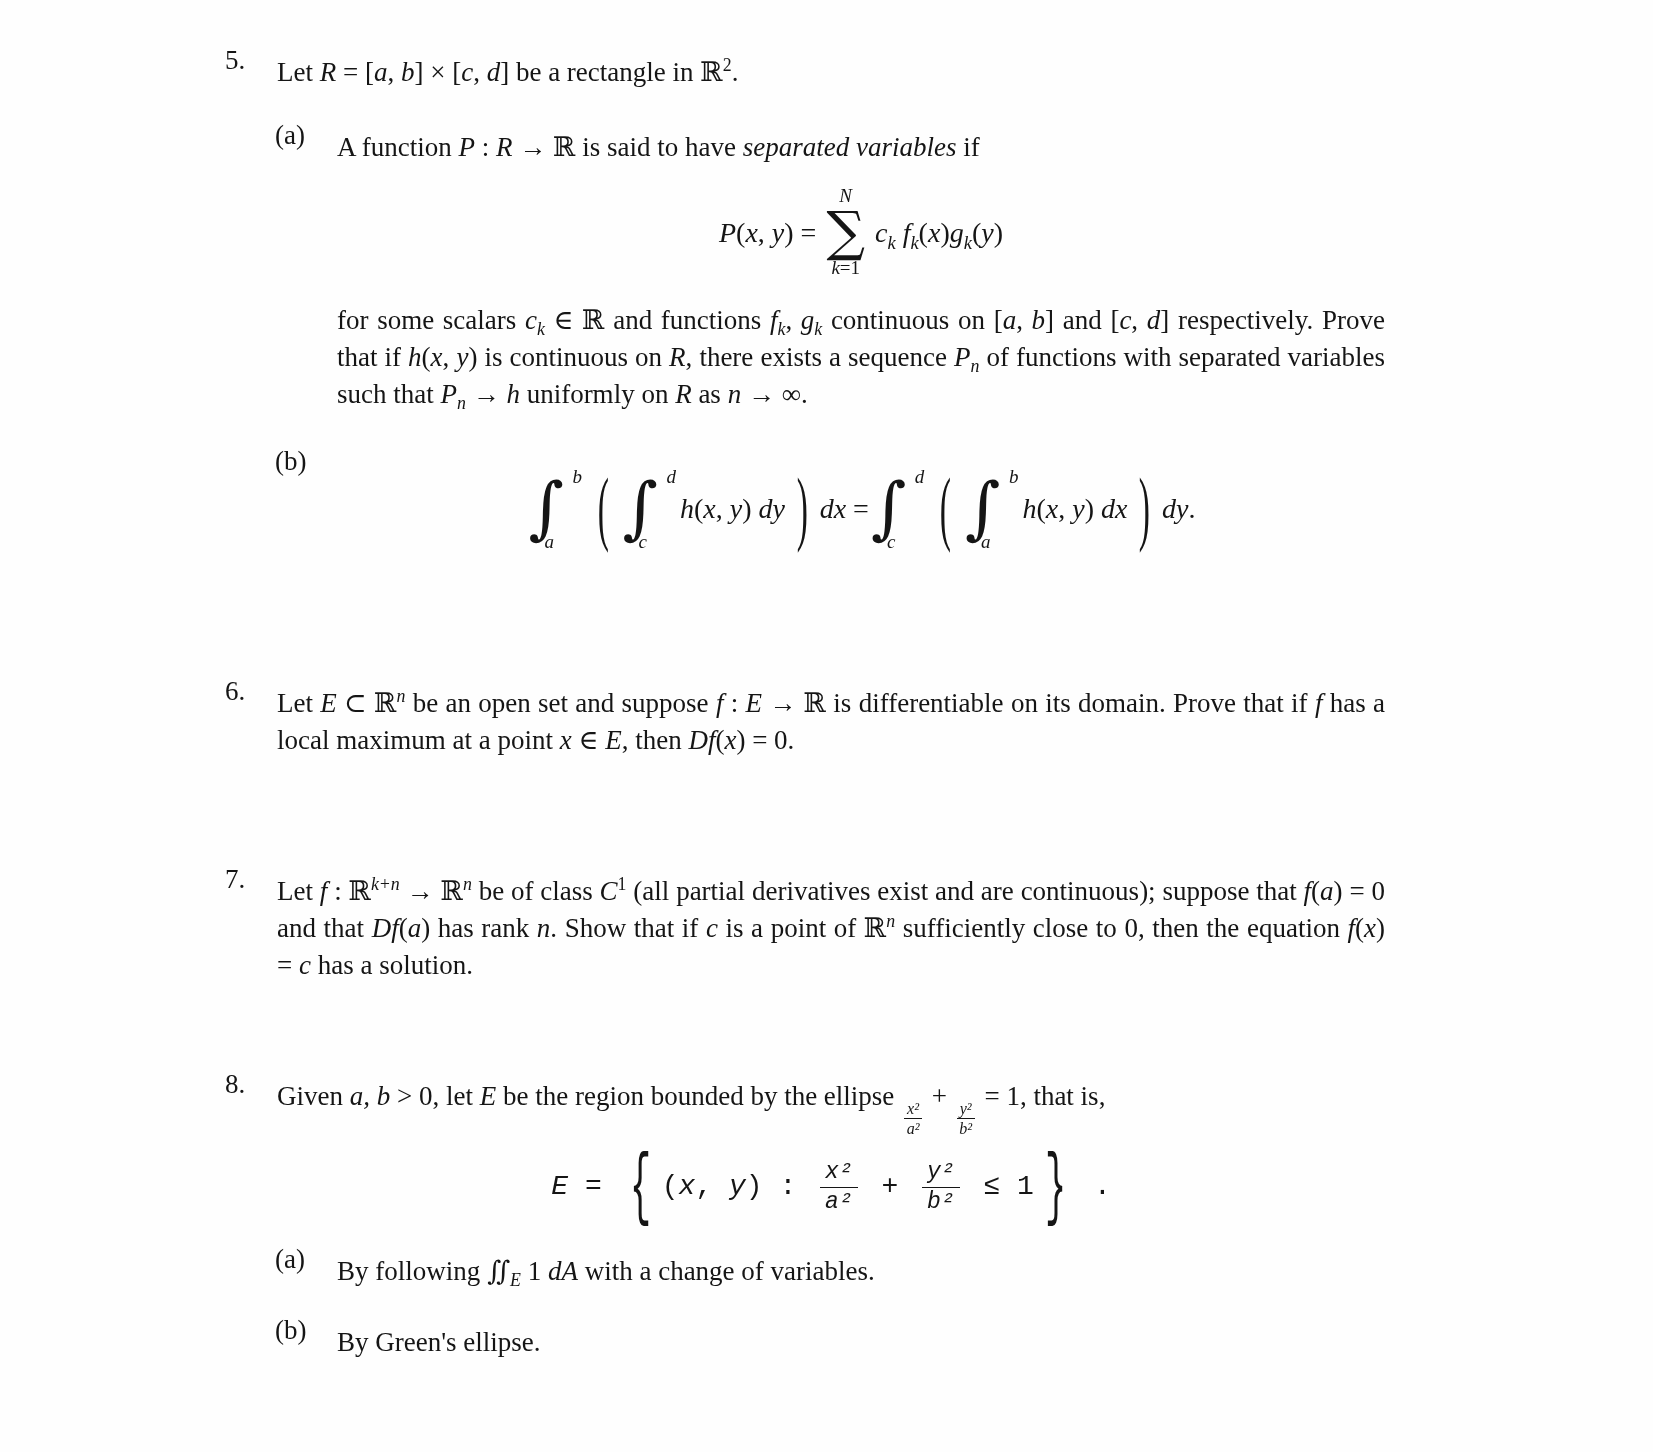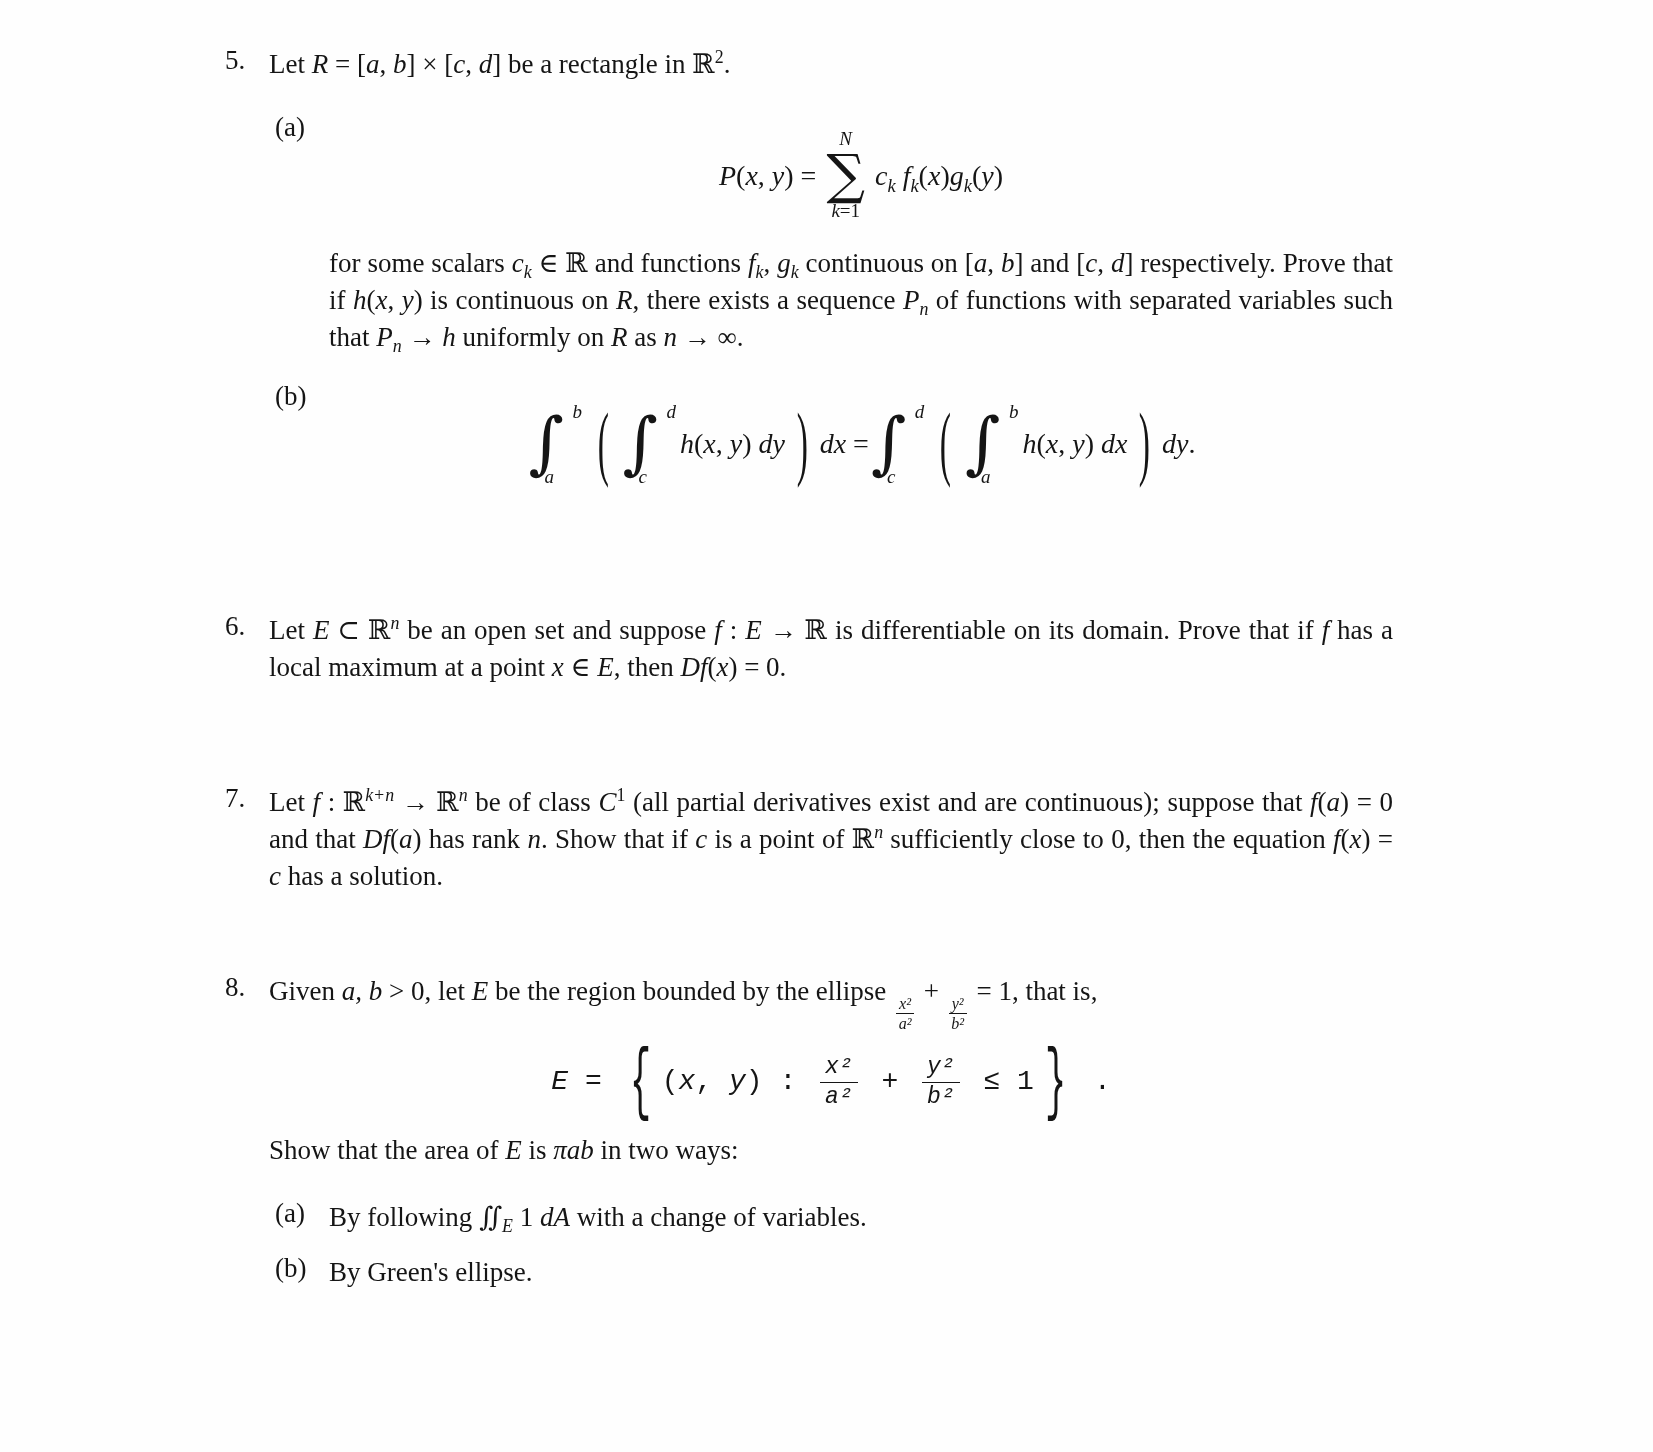--- a/index.html
+++ b/index.html
@@ -9,21 +9,21 @@
     box-sizing:border-box;
     background:#fefefe;
     color:#151515;
     font-family:"Liberation Serif","DejaVu Serif","DejaVu Sans",serif;
     font-size:27px;
     line-height:37px;
     padding:42px 60px 0 225px;
     overflow:hidden;
   }
   .content{width:1172px;}
-  p{margin:4px;}
+  p{margin:12px;}
   .it{font-style:italic;}
   sup,sub{font-size:66%;line-height:0;}
   sup.it,sub.it{font-style:italic;}
 
   .prob{display:flex;align-items:flex-start;}
   .pnum{width:40px;flex:none;}
   .pbody{flex:1;min-width:0;}
   .pbody p.just, .ptext p.just{text-align:justify;}
 
   .part{display:flex;align-items:flex-start;margin-left:10px;}
@@ -79,20 +79,21 @@
   <div class="content">
 
     <section class="prob">
       <span class="pnum">5.</span>
       <div class="pbody">
         <p><span>Let </span><span class="it">R</span><span> = [</span><span class="it">a</span><span>, </span><span class="it">b</span><span>] × [</span><span class="it">c</span><span>, </span><span class="it">d</span><span>] be a rectangle in </span><span>ℝ</span><sup>2</sup><span>.</span></p>
 
         <div class="part p5-parta">
           <span class="plab">(a)</span>
           <div class="ptext">
+            <p><span>A function </span><span class="it">P</span><span> : </span><span class="it">R</span><span> → ℝ is said to have </span><span class="it">separated variables</span><span> if</span></p>
 
             <div class="eq eq-sum">
               <span class="eqrow">
                 <span><span class="it">P</span><span>(</span><span class="it">x</span><span>, </span><span class="it">y</span><span>) = </span></span>
                 <span class="sumwrap">
                   <span class="sumlim it">N</span>
                   <span class="sigma">∑</span>
                   <span class="sumlim"><span class="it">k</span><span>=1</span></span>
                 </span>
                 <span><span class="it">c</span><sub class="it">k</sub><span> </span><span class="it">f</span><sub class="it">k</sub><span>(</span><span class="it">x</span><span>)</span><span class="it">g</span><sub class="it">k</sub><span>(</span><span class="it">y</span><span>)</span></span>
@@ -172,21 +173,20 @@
         <div class="eq eq-set">
           <span style="font-size:28px;font-family:Liberation Mono, monospace;"><span class="it">E</span><span> = </span><span class="bigbrace">{</span><span>(</span><span class="it">x</span><span>, </span><span class="it">y</span><span>) : </span><span class="dfrac">
                 <span class="num">x²</span>
                 <span class="den">a²</span>
               </span><span> + </span><span class="dfrac">
                 <span class="num">y²</span>
                 <span class="den">b²</span>
               </span><span> ≤ 1</span><span class="bigbrace">}</span><span> .</span></span>
         </div>
 
-        <p class="show-line"><span>Show that the area of </span><span class="it">E</span><span> is </span><span class="it">πab</span><span> in two ways:</span></p>
 
         <div class="part p8-parta">
           <span class="plab">(a)</span>
           <div class="ptext">
             <p><span>By following </span><span>∬</span><sub class="it">E</sub><span> 1 </span><span class="it">dA</span><span> with a change of variables.</span></p>
           </div>
         </div>
         <div class="part p8-partb">
           <span class="plab">(b)</span>
           <div class="ptext">

